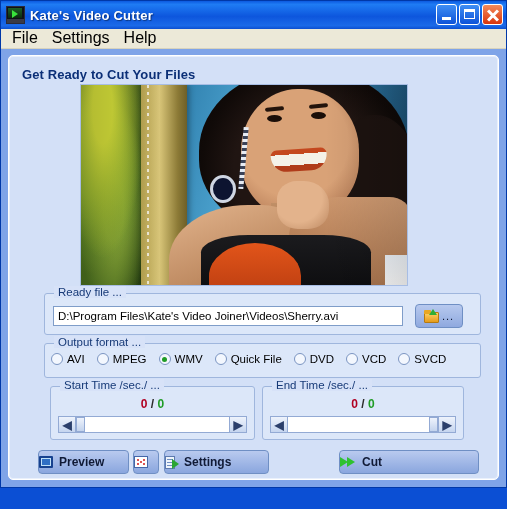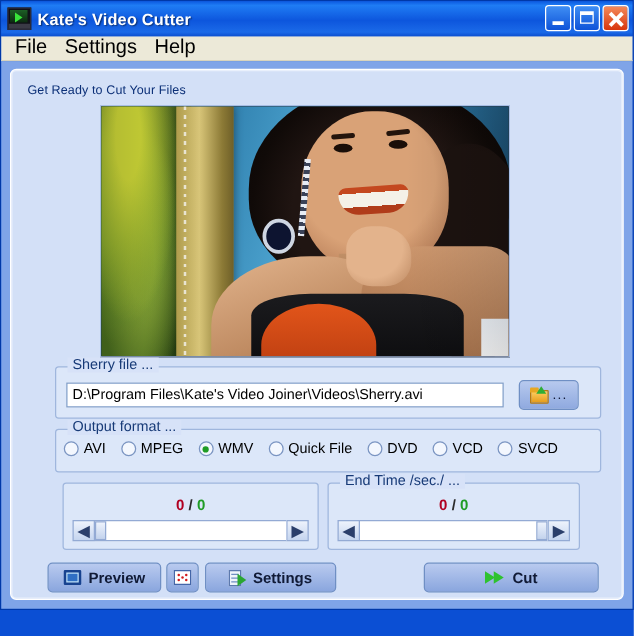--- a/index.html
+++ b/index.html
@@ -78,21 +78,21 @@
     width:100%;height:100%;box-sizing:border-box;
     background:#d3e0f7;
     border:1px solid #ffffff;
     border-radius:5px;
     position:relative;
     box-shadow:inset 0 0 0 1px #e9f0fc;
   }
 
   .page-title{
     position:absolute;left:13px;top:11px;
-    font-size:10px;font-weight:normal;color:#0b2f77;
+    font-size:13px;font-weight:bold;color:#0b2f77;
     letter-spacing:.1px;
   }
 
   
   .video-wrap{
     position:absolute;left:71px;top:28px;width:326px;height:200px;
     border:1px solid #a7bde4;
     background:#000;overflow:hidden;
   }
   .vid{position:absolute;inset:0;overflow:hidden;
@@ -281,21 +281,21 @@
     border:1px solid #93aad4;box-sizing:border-box;
   }
   .sthumb.left{left:0;}
   .sthumb.right{right:0;}
 
   
   .btn{
     position:absolute;box-sizing:border-box;height:24px;
     border:1px solid #6f8fc4;border-radius:4px;
     background:linear-gradient(#b9caef,#8aa6de);
-    display:flex;align-items:center;justify-content:center;gap:6px;
+    display:flex;align-items:center;gap:6px;
     font-size:12px;font-weight:bold;color:#101a36;
   }
   #btn-preview{left:29px;top:394px;width:91px;}
   #btn-snapshot{left:124px;top:394px;width:26px;}
   #btn-advanced{left:155px;top:394px;width:105px;}
   #btn-cut{left:330px;top:394px;width:140px;}
 
   .ic-monitor{width:14px;height:12px;position:relative;flex:0 0 14px;}
   .ic-monitor .m1{position:absolute;inset:0;border:2px solid #17428f;box-sizing:border-box;background:#bfe0f7;border-radius:1px;}
   .ic-monitor .m2{position:absolute;left:3px;top:3px;right:3px;bottom:3px;background:#2f6fc4;}
@@ -372,21 +372,21 @@
           <div class="top-orange"></div>
           <div class="hand"></div>
           <div class="ear-chain"></div>
           <div class="earring"></div>
           <div class="whitebox"></div>
           <div class="shade"></div>
         </div>
       </div>
 
       <div class="group" id="group-input">
-        <div class="group-label">Sherry file ...</div>
+        <div class="group-label">Ready file ...</div>
         <input class="path-input" type="text" value="D:\Program Files\Kate's Video Joiner\Videos\Sherry.avi" style="">
         <div class="browse-btn">
           <div class="folder">
             <div class="bk"></div>
               <div class="tab"></div>
               <div class="arr"></div>
           </div>
           <div class="dots">...</div>
         </div>
       </div>
@@ -419,20 +419,21 @@
             <span class="rlabel">VCD</span>
           </div>
           <div class="radio">
             <span class="rdot"></span>
             <span class="rlabel">SVCD</span>
           </div>
         </div>
       </div>
 
       <div class="group" id="group-start">
+        <div class="group-label">Start Time /sec./ ...</div>
         <div class="time-val">
           <span class="tv-a">0</span>
           <span class="tv-s">/</span>
           <span class="tv-b">0</span>
         </div>
         <div class="scroll">
           <div class="sbtn">◀</div>
           <div class="strack">
             <div class="sthumb left"></div>
           </div>

